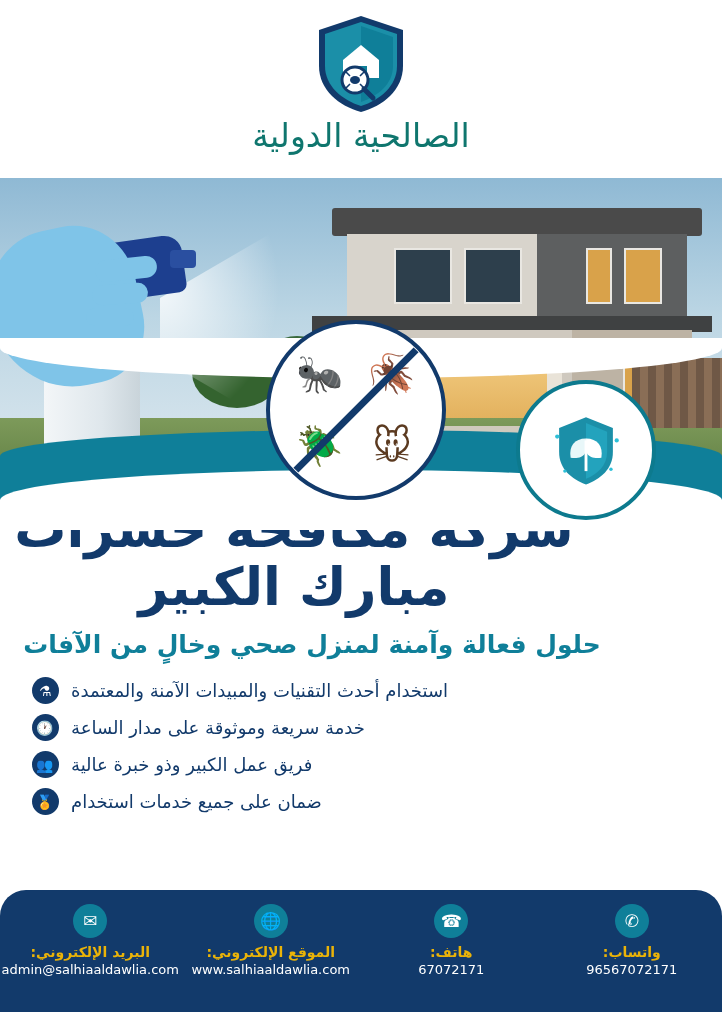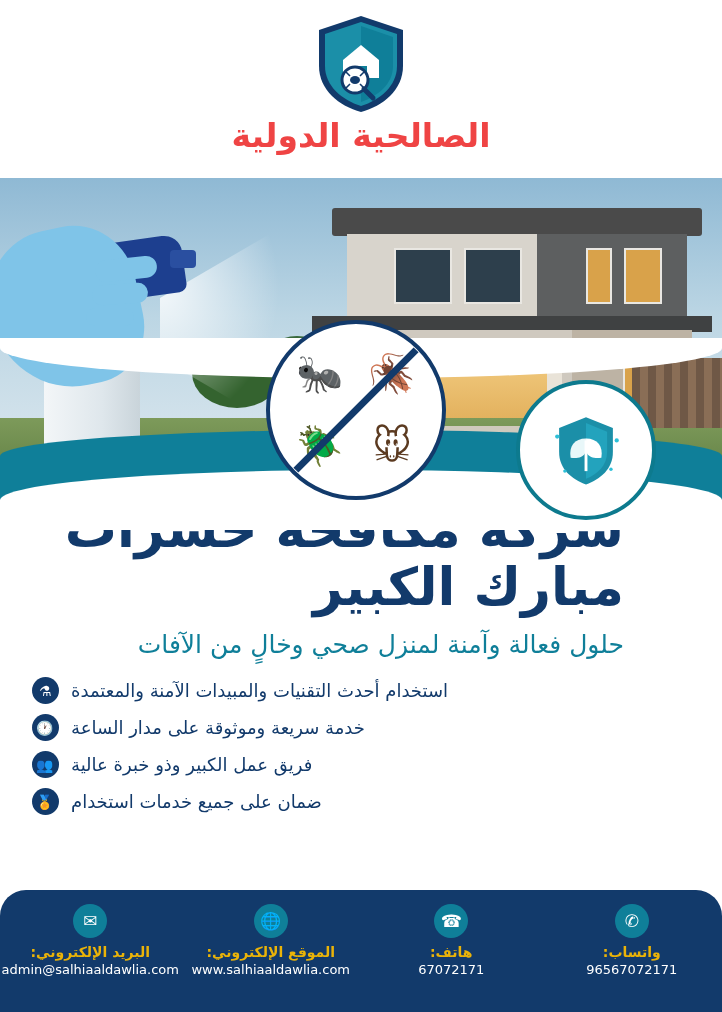--- a/index.html
+++ b/index.html
@@ -35,22 +35,22 @@
   }
   .logo-shield {
     width: 96px;
     height: 100px;
     margin: 0 auto;
     display: block;
   }
   .brand-name {
     margin-top: 2px;
     font-size: 33px;
-    font-weight: bold;
-    color: #ef4444;
+    font-weight: normal;
+    color: #0f766e;
     letter-spacing: 0px;
     direction: rtl;
   }
 
   
   .hero {
     position: relative;
     height: 310px;
     overflow: hidden;
     background: linear-gradient(180deg,#9fc6de 0%, #cfe0ea 60%, #e7eef3 100%);
@@ -312,35 +312,35 @@
     border-radius: 0 0 50% 50% / 0 0 30px 30px;
     z-index: 4;
   }
 
   
   .content {
     position: absolute;
     top: 500px;
     left: 0;
     width: 624px;
-    text-align: right;
+    text-align: center;
     direction: rtl;
   }
   .title {
     font-size: 52px;
     font-weight: bold;
     color: #123a6b;
     line-height: 1.12;
     margin: 0 auto;
     width: 660px;
   }
   .subtitle {
     margin-top: 14px;
     font-size: 25px;
-    font-weight: normal;
+    font-weight: bold;
     color: #0f7f99;
   }
 
   .features {
     margin-top: 18px;
     width: 560px;
     margin-left: auto;
     margin-right: auto;
   }
   .feature {

